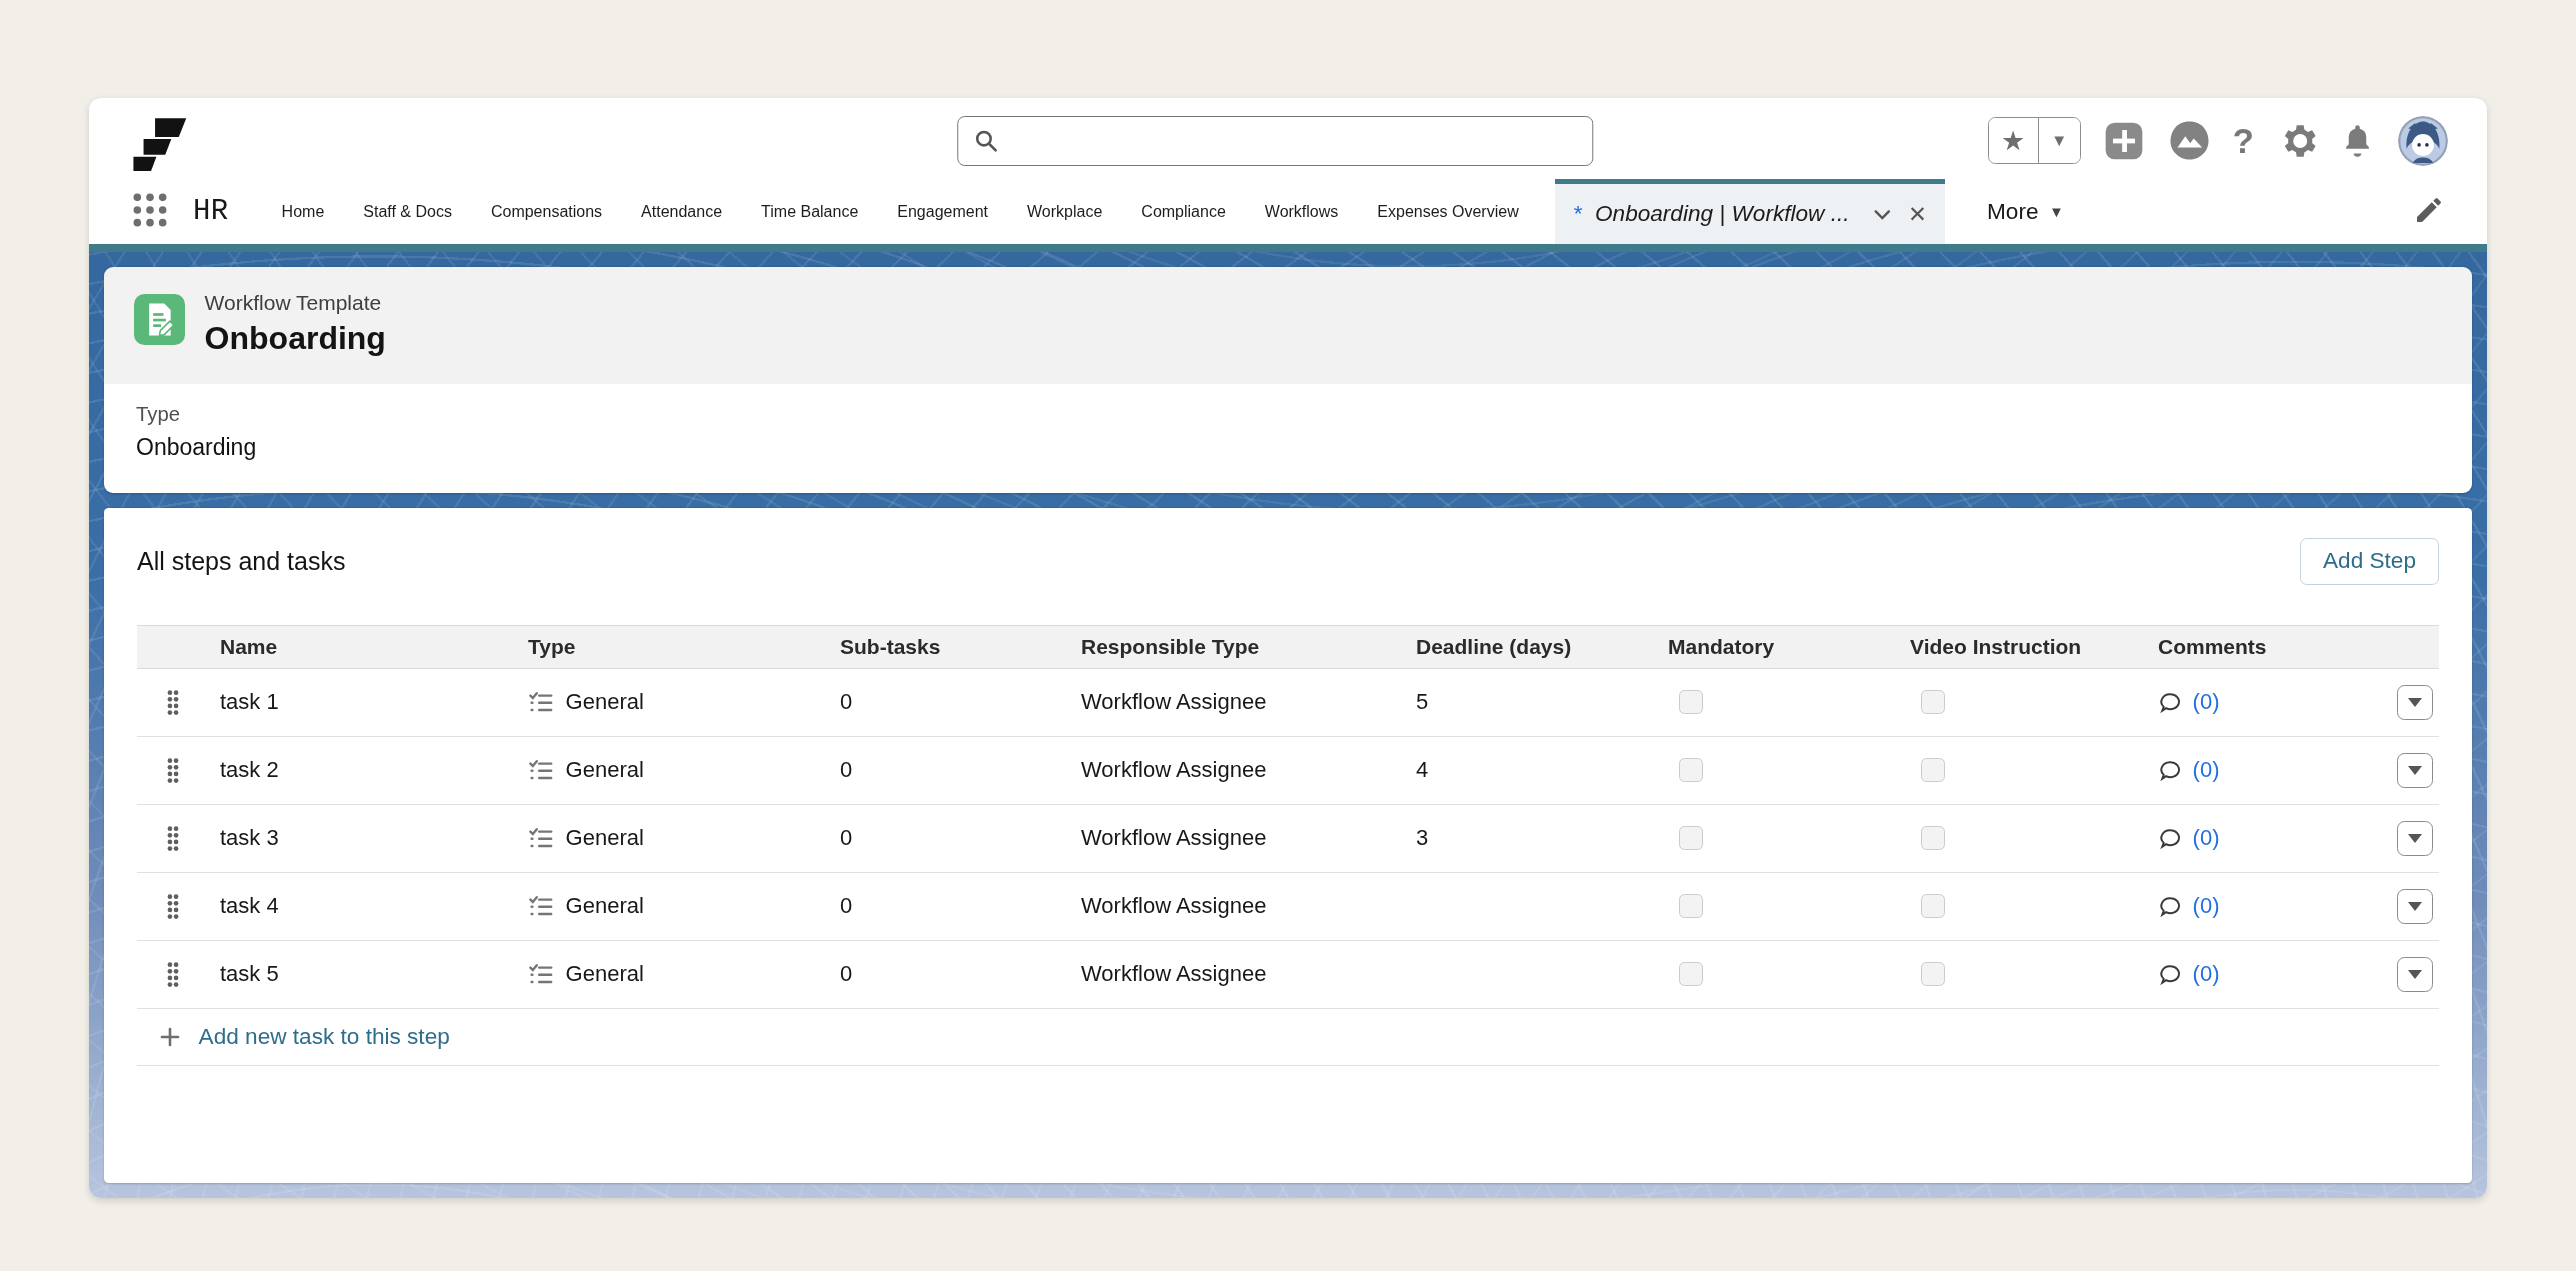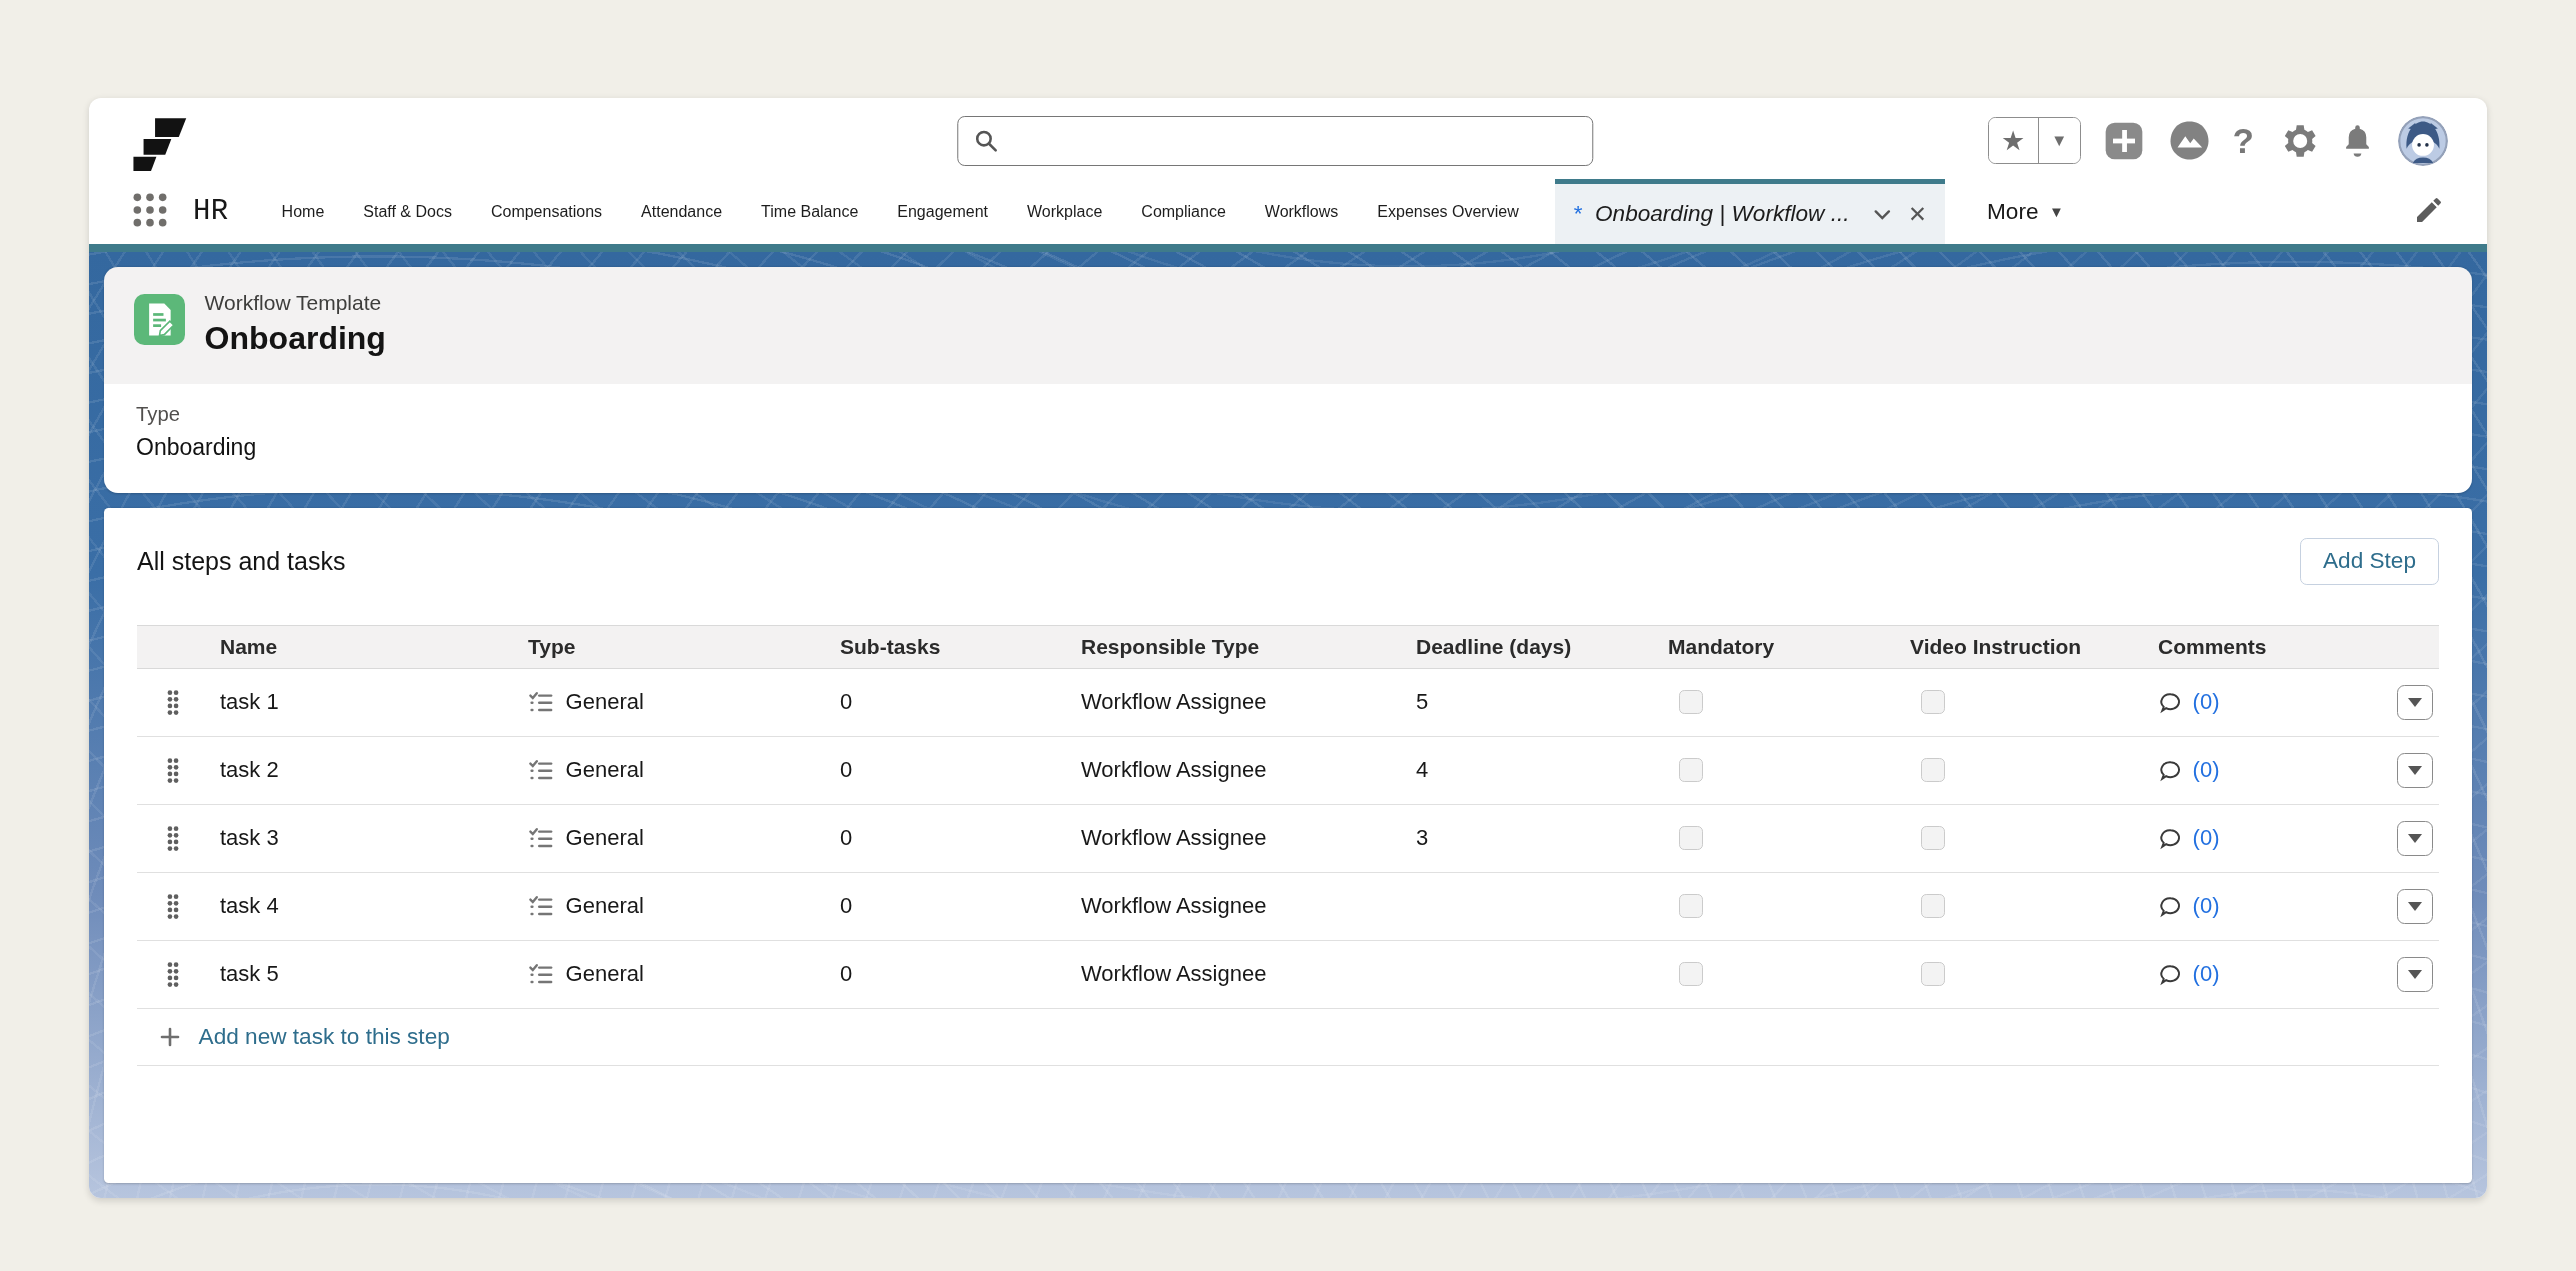--- a/index.html
+++ b/index.html
@@ -72,21 +72,21 @@
   
   .canvas{
     flex:1;position:relative;padding:15px;display:flex;flex-direction:column;
     background:
       repeating-radial-gradient(circle at 12% 160%, rgba(255,255,255,.10) 0 2.3px, transparent 2.3px 29px),
       repeating-radial-gradient(circle at 55% -80%, rgba(255,255,255,.08) 0 2.3px, transparent 2.3px 35px),
       repeating-radial-gradient(circle at 92% 150%, rgba(255,255,255,.09) 0 2.3px, transparent 2.3px 32px),
       linear-gradient(180deg,#34689f 0%,#3a6ea6 34%,#6f8cba 68%,#b7c5de 100%);
   }
   
-  .reccard{border-radius:14px;overflow:hidden;box-shadow:0 0.8px 2.3px rgba(0,0,0,.2);}
+  .reccard{border-radius:9px;overflow:hidden;box-shadow:0 0.8px 2.3px rgba(0,0,0,.2);}
   .rectop{background:var(--gray-bg);padding:24px 30px 27px;display:flex;align-items:flex-start;}
   .docicon{width:51px;height:51px;flex:0 0 auto;margin-top:3px;}
   .rectitles{margin-left:19.6px;}
   .entity{font-size:21px;color:#3e3e3c;}
   .rectitle{font-size:32px;font-weight:700;margin-top:4.5px;color:#141414;}
   .recactions{margin-left:auto;display:flex;border:1.5px solid #a9b0b7;border-radius:6.8px;overflow:hidden;margin-top:6px;}
   .recbtn{
     background:#fff;border:none;border-right:1.5px solid #a9b0b7;min-width:96px;height:44px;
     font-size:22.6px;color:var(--teal);font-family:"Liberation Sans", sans-serif;cursor:pointer;padding:0 22.6px;
   }

